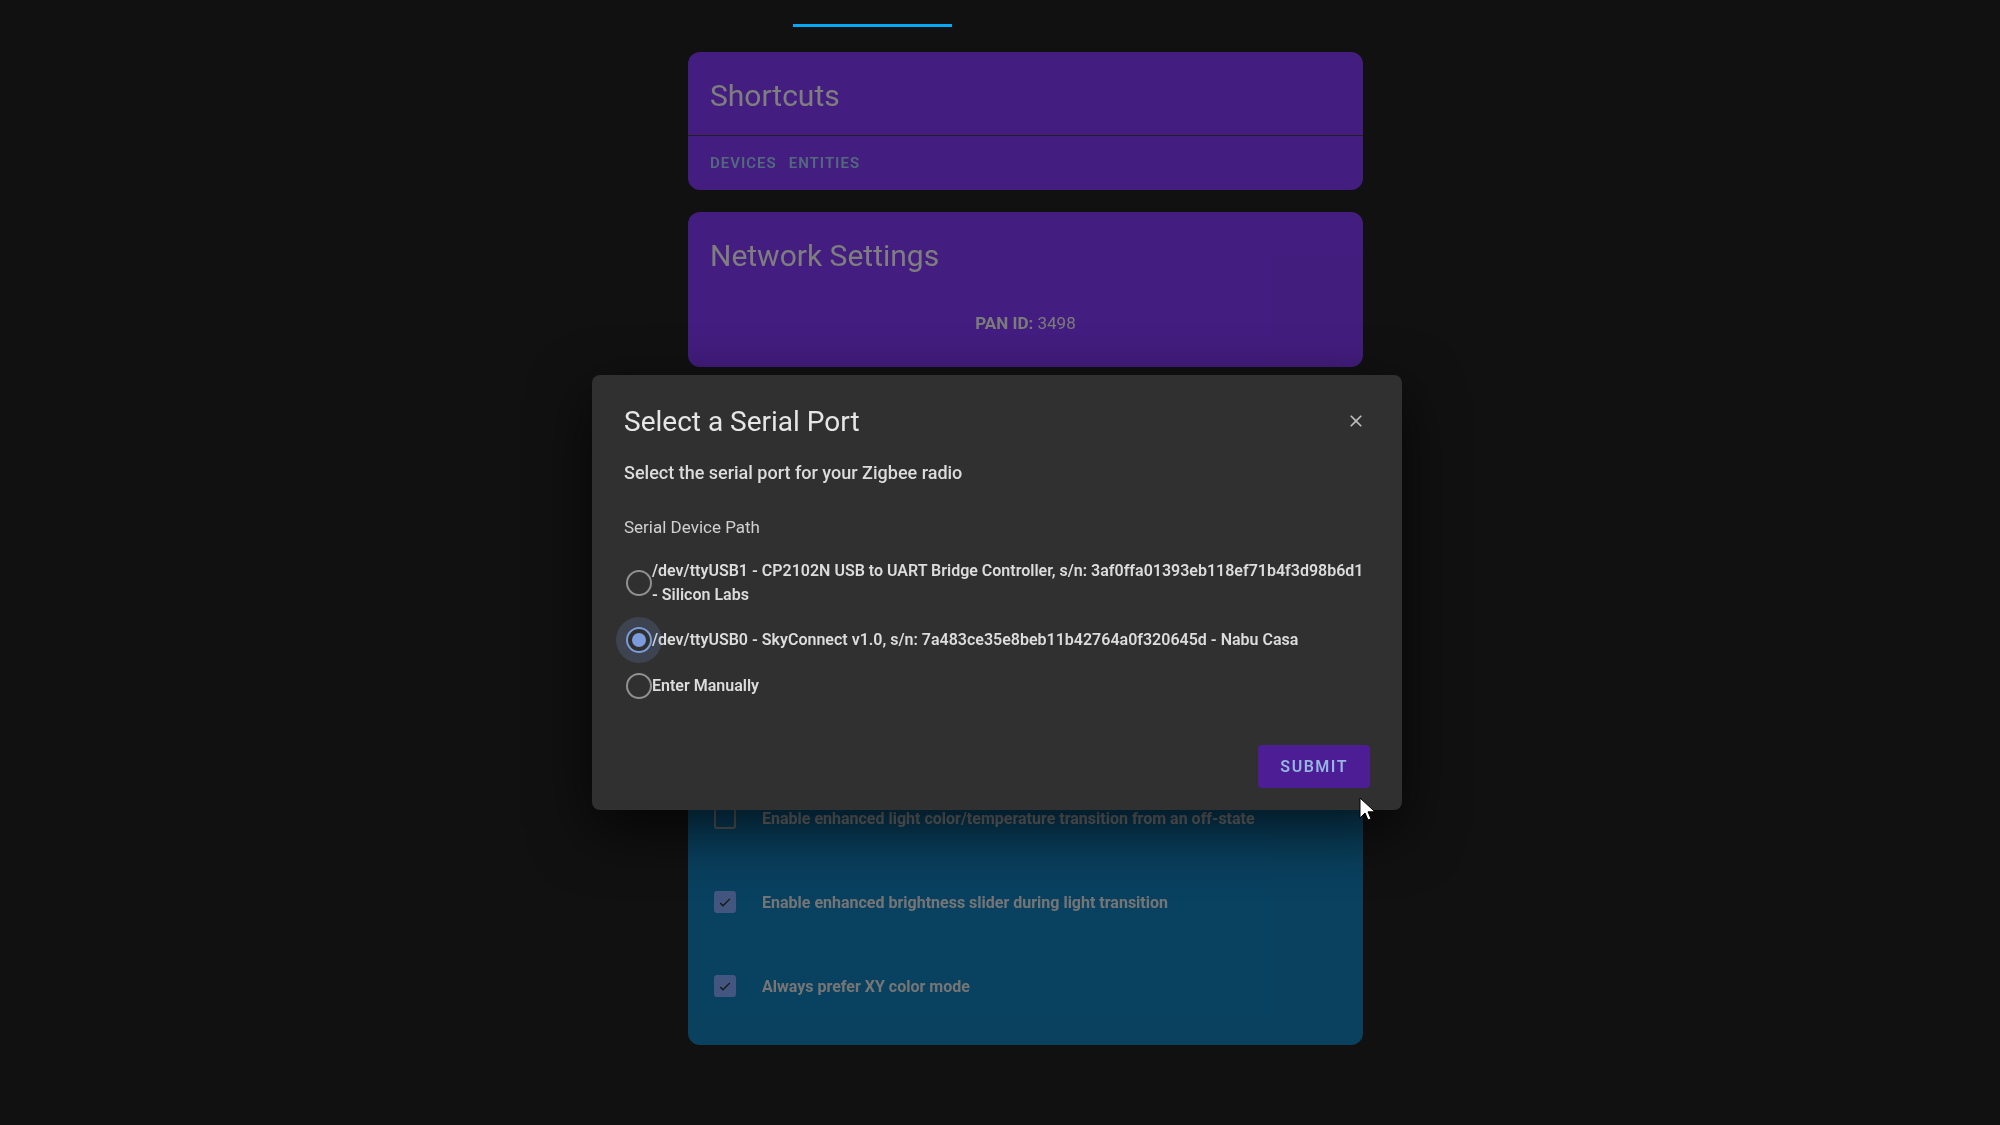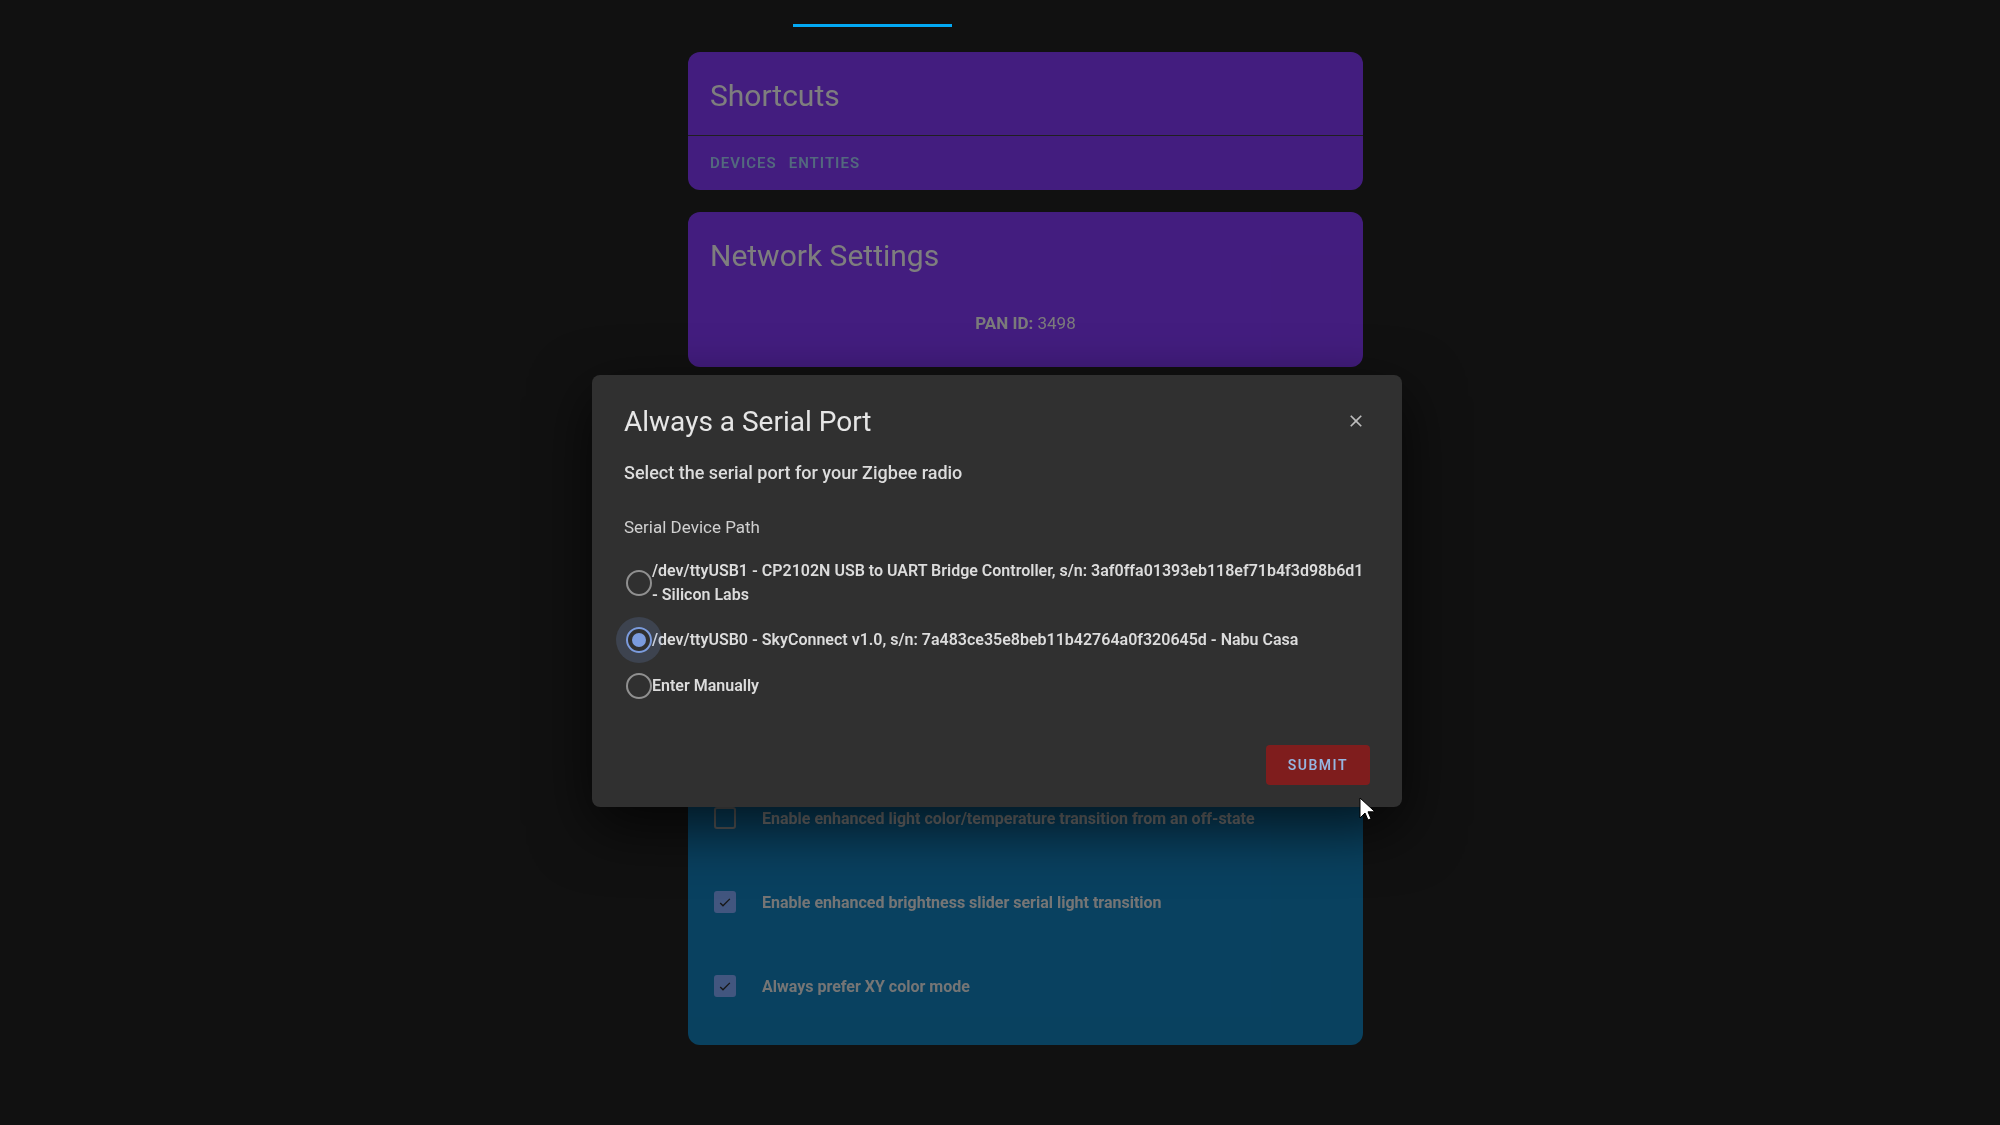--- a/index.html
+++ b/index.html
@@ -195,23 +195,23 @@
       color: #dcdcdc;
       font-weight: 600;
       line-height: 1.5;
     }
     .modal-actions {
       display: flex;
       justify-content: flex-end;
       margin-top: 36px;
     }
     .submit-btn {
-      background: #7f1d1d;
+      background: #4c1d95;
       color: #96b5e0;
-      font-size: 14px;
+      font-size: 16px;
       font-weight: 600;
       letter-spacing: 1.5px;
       padding: 12px 22px;
       border-radius: 4px;
       cursor: pointer;
     }
     .cursor {
       position: absolute;
       left: 1356px;
       top: 796px;
@@ -257,38 +257,38 @@
       <span class="checkbox unchecked"></span>
       <span class="opt-label">Enable enhanced light color/temperature transition from an off-state</span>
     </div>
     <div style="height:46px"></div>
     <div class="opt-row" style="padding-top:8px">
       <span class="checkbox checked">
         <svg viewBox="0 0 24 24">
             <path d="M9 16.2l-3.5-3.5 -1.4 1.4L9 19 20 8l-1.4-1.4z"></path>
           </svg>
       </span>
-      <span class="opt-label">Enable enhanced brightness slider serial light transition</span>
+      <span class="opt-label">Enable enhanced brightness slider during light transition</span>
     </div>
     <div style="height:46px"></div>
     <div class="opt-row" style="padding-top:8px">
       <span class="checkbox checked">
         <svg viewBox="0 0 24 24">
             <path d="M9 16.2l-3.5-3.5 -1.4 1.4L9 19 20 8l-1.4-1.4z"></path>
           </svg>
       </span>
       <span class="opt-label">Always prefer XY color mode</span>
     </div>
   </div>
 
 </div>
 
 <div class="modal">
   <div class="modal-header">
-    <div class="modal-title">Always a Serial Port</div>
+    <div class="modal-title">Select a Serial Port</div>
     <div class="close-btn">
       <span>
         <svg viewBox="0 0 24 24">
             <path d="M19 6.41 17.59 5 12 10.59 6.41 5 5 6.41 10.59 12 5 17.59 6.41 19 12 13.41 17.59 19 19 17.59 13.41 12z"></path>
           </svg>
       </span>
     </div>
   </div>
 
   <div class="modal-subtitle">Select the serial port for your Zigbee radio</div>

